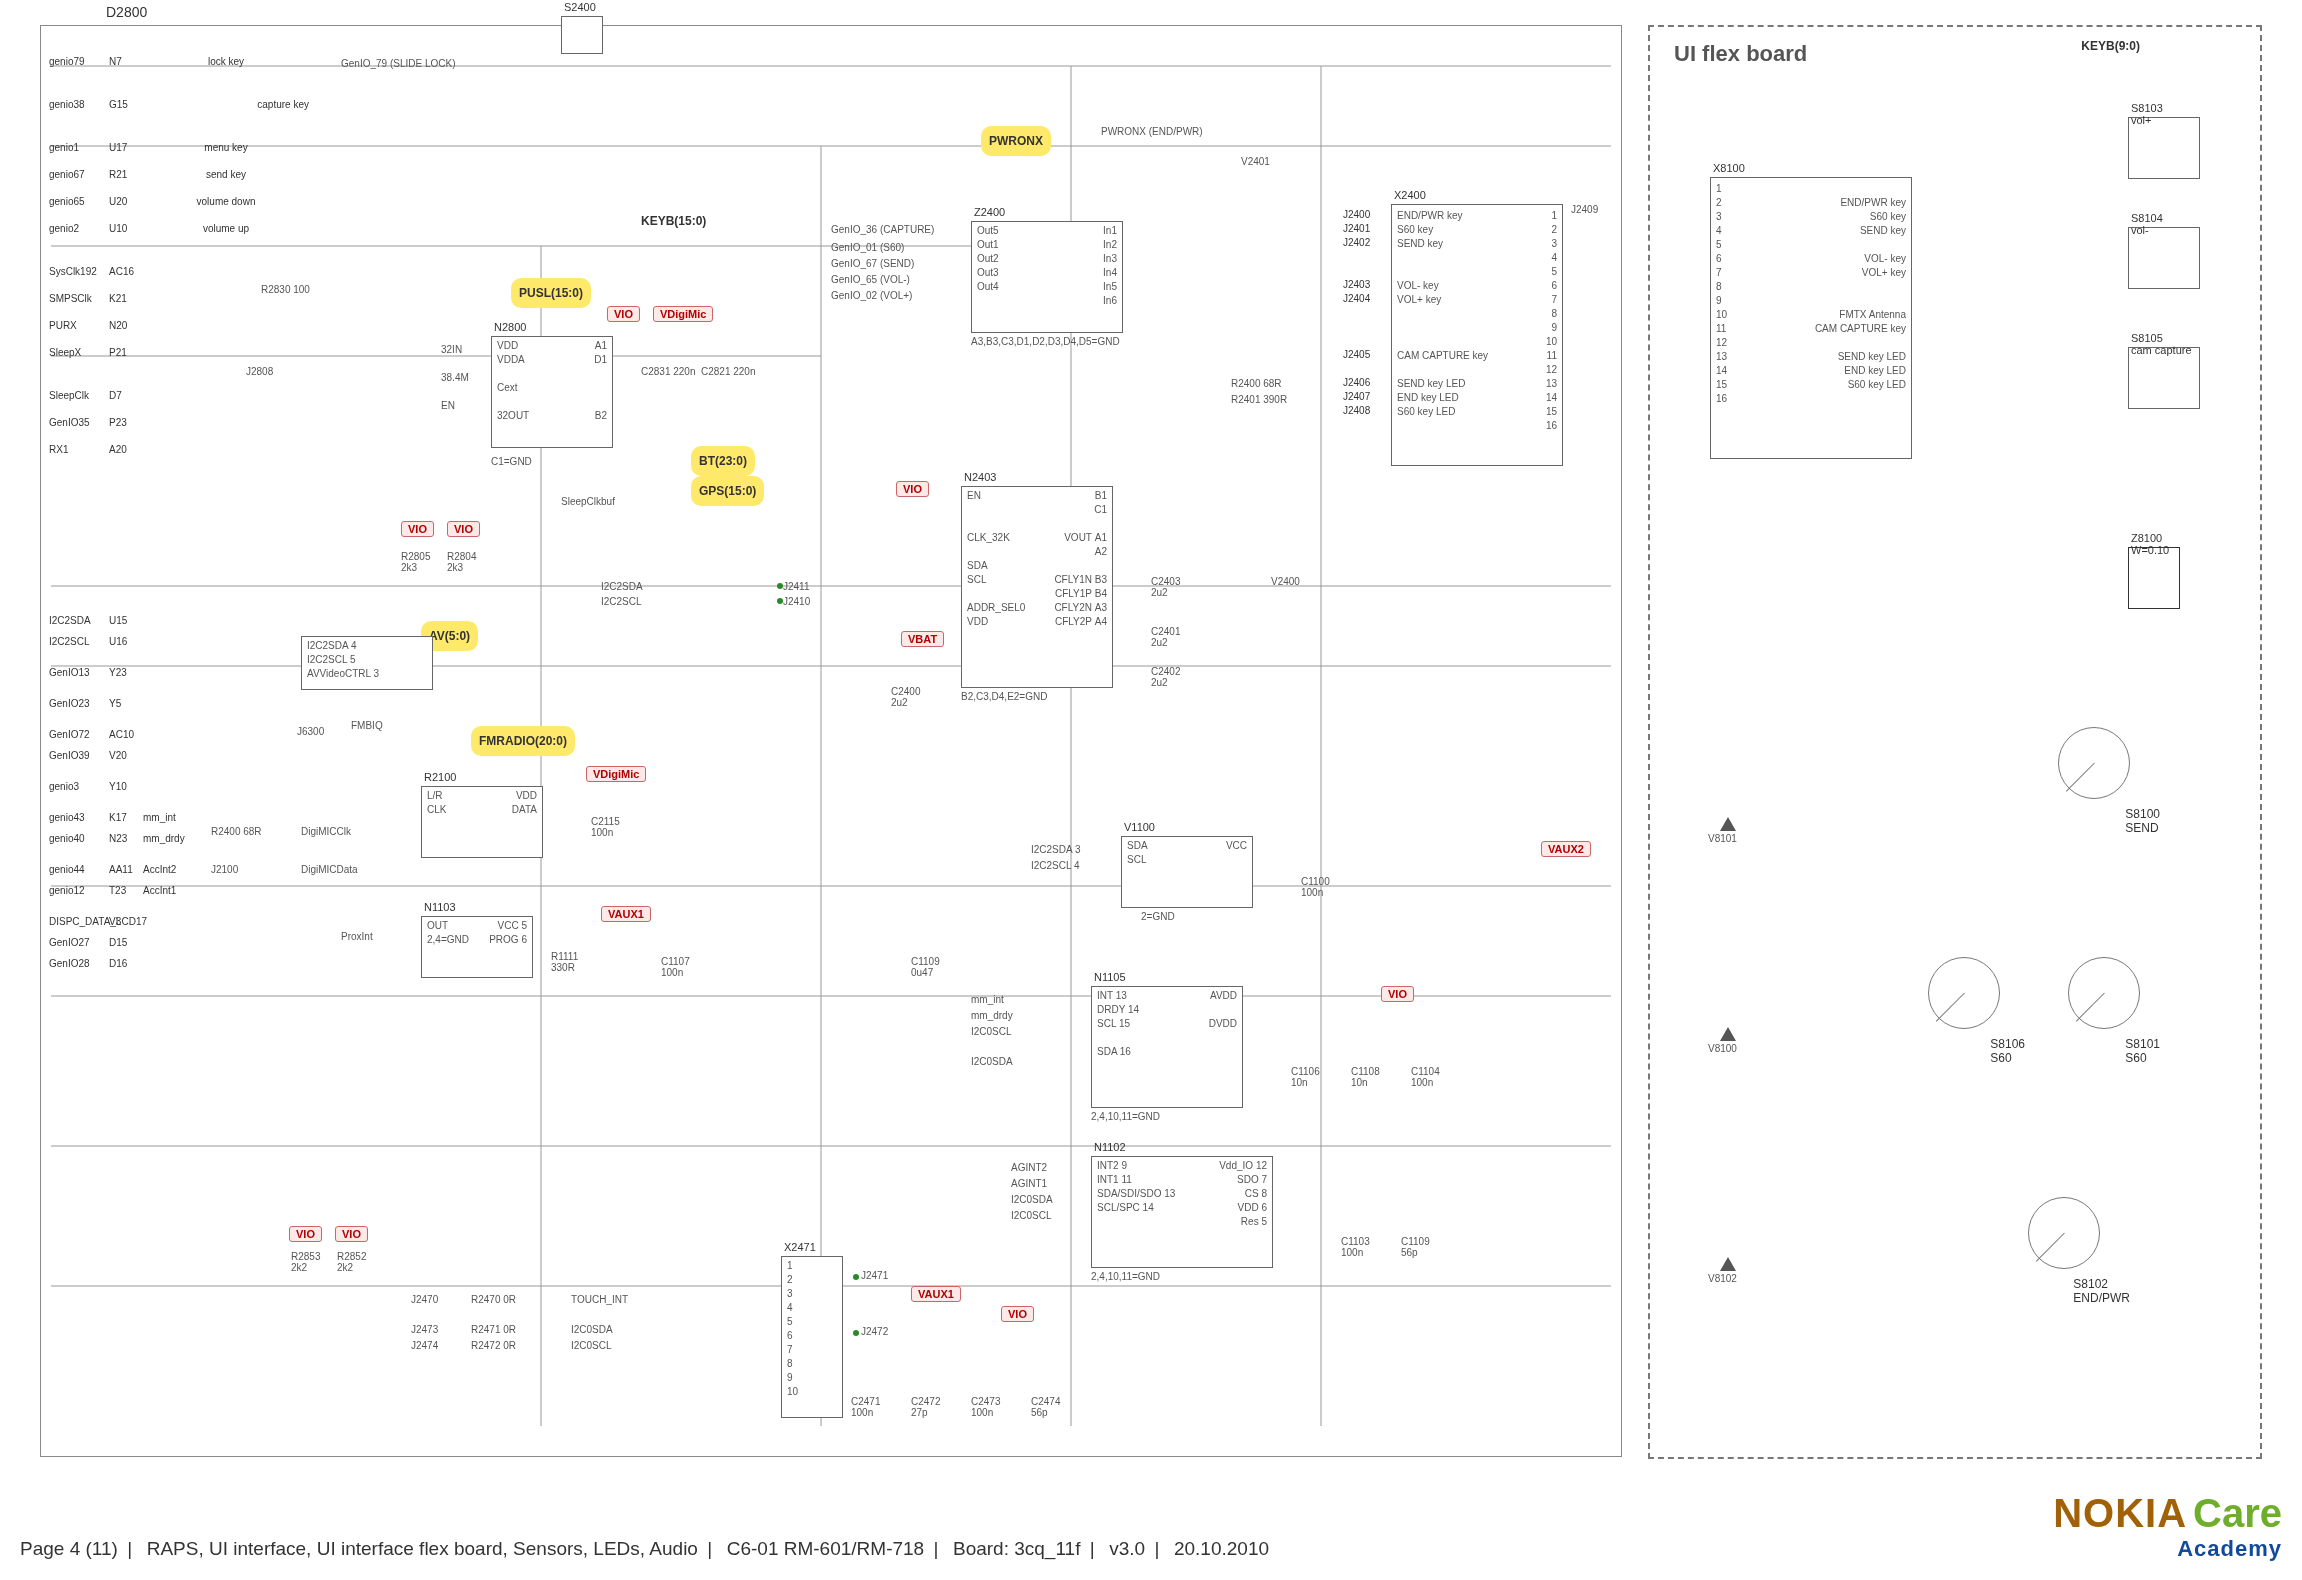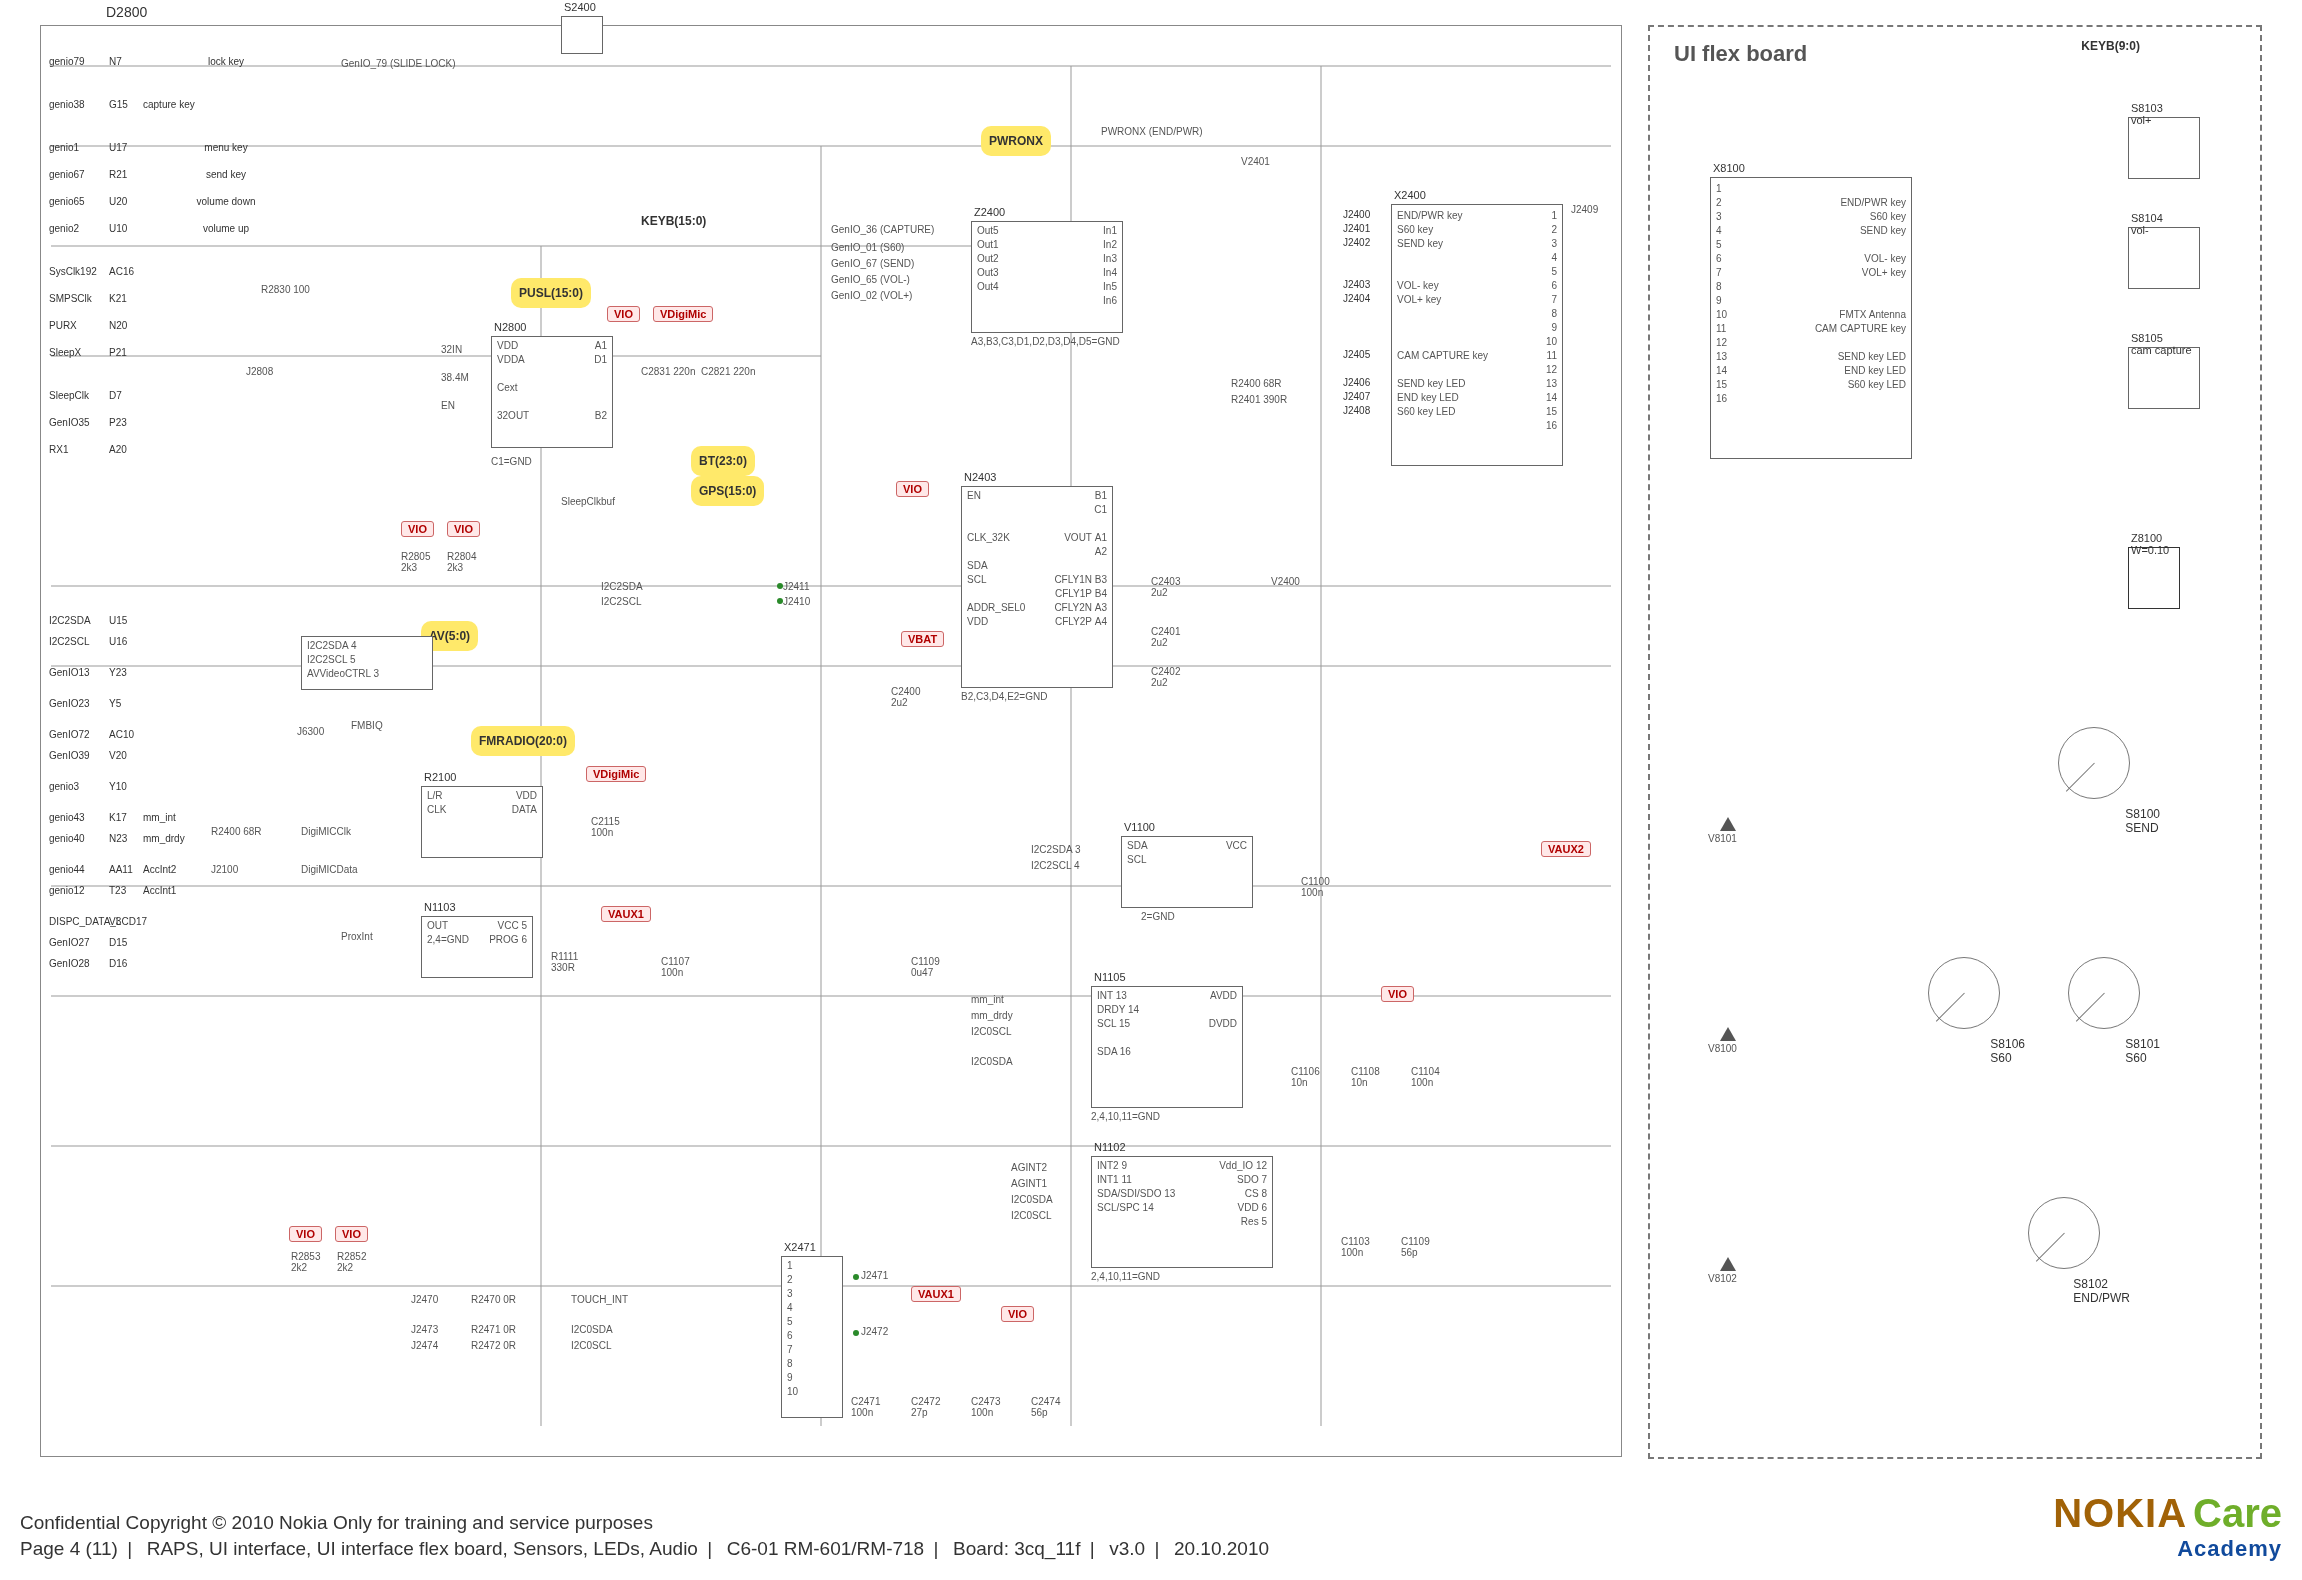--- a/index.html
+++ b/index.html
@@ -188,21 +188,21 @@
       <div style="display:grid; grid-template-columns:60px 34px 1fr; row-gap:16px; font-size:10px;">
 
         <span>genio79</span>
           <span>N7</span>
           <span style="text-align:center">lock key</span>
         <span></span>
           <span></span>
           <span></span>
         <span>genio38</span>
           <span>G15</span>
-          <span style="text-align:left">capture key</span>
+          <span style="text-align:right">capture key</span>
         <span></span>
           <span></span>
           <span></span>
         <span>genio1</span>
           <span>U17</span>
           <span style="text-align:center">menu key</span>
         <span>genio67</span>
           <span>R21</span>
           <span style="text-align:center">send key</span>
         <span>genio65</span>
@@ -719,21 +719,20 @@
     <div class="led" style="left:70px; top:790px;"></div>
     <div class="netlabel" style="left:58px; top:806px;">V8101</div>
     <div class="led" style="left:70px; top:1000px;"></div>
     <div class="netlabel" style="left:58px; top:1016px;">V8100</div>
     <div class="led" style="left:70px; top:1230px;"></div>
     <div class="netlabel" style="left:58px; top:1246px;">V8102</div>
   </div>
 
   <div class="footer">
     <div class="ftext">
-      <div class="l1">Confidential Copyright © 2010 Nokia Only for training and service purposes</div>
       <div class="l2">
         <span>Page 4 (11)</span><span>&nbsp;|&nbsp;</span>
         <span>RAPS, UI interface, UI interface flex board, Sensors, LEDs, Audio</span><span>&nbsp;|&nbsp;</span>
         <span>C6-01 RM-601/RM-718</span><span>&nbsp;|&nbsp;</span>
         <span>Board: 3cq_11f</span><span>&nbsp;|&nbsp;</span>
         <span>v3.0</span><span>&nbsp;|&nbsp;</span>
         <span>20.10.2010</span>
       </div>
     </div>
     <div class="nokia-care">

